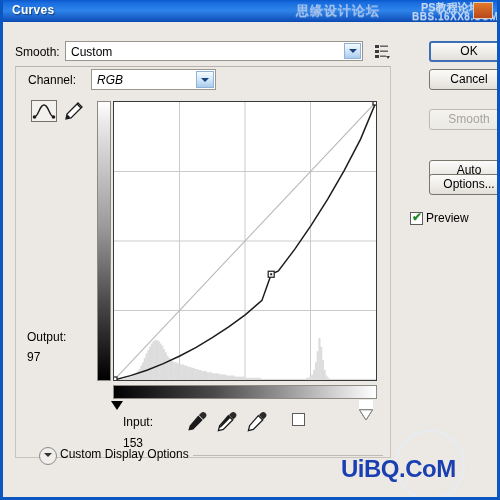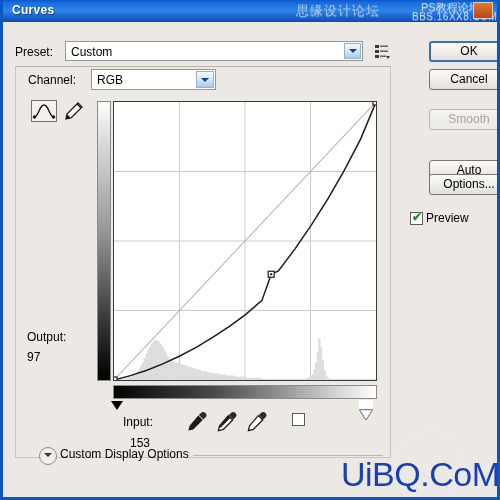--- a/index.html
+++ b/index.html
@@ -36,21 +36,21 @@
     font-size: 12px;
     font-weight: bold;
     letter-spacing: 0.3px;
     text-shadow: 1px 1px 1px rgba(0,0,0,0.45);
   }
 
   
   .wm-title {
     position: absolute;
     color: #93b7e8;
-    font-weight: normal;
+    font-weight: bold;
     white-space: nowrap;
     pointer-events: none;
     text-shadow: 0 1px 0 rgba(255,255,255,0.25);
   }
   #wm-cn1 { left: 293px; top: 2px; font-size: 13px; letter-spacing: 1px; color:#9fc0ec;}
   #wm-www { left: 380px; top: 4px; font-size: 12px; color:#a8c7ee;margin-top:40px; }
   #wm-cn2 { left: 418px; top: 0px; font-size: 11px; color:#c3d8f3; }
   #wm-bbs { left: 409px; top: 11px; font-size: 10px; color:#bcd3f2; letter-spacing:0.5px;}
   #wm-sq  {
     position:absolute; left: 470px; top: 2px; width: 18px; height: 15px;
@@ -114,21 +114,21 @@
   #channel-combo {
     position: absolute;
     left: 88px; top: 69px;
     width: 125px; height: 21px;
     background: #ffffff;
     border: 1px solid #9a958e;
     box-sizing: border-box;
   }
   #channel-value {
     position: absolute; left: 5px; top: 3px;
-    font-size: 12px; color: #000;
+    font-size: 12px; color: #000; font-style: italic;
   }
   #channel-arrow {
     position: absolute; right: 1px; top: 1px;
     width: 18px; height: 17px;
     background: linear-gradient(to bottom,#f5fbff,#d2e5f8 55%,#a8cbee);
     border: 1px solid #8fb4d8;
     box-sizing: border-box;
   }
 
   
@@ -197,21 +197,21 @@
   }
   #tri-white:after{
     content:"";
     position:absolute; left:-6px; top:0; width:0;height:0;
   }
 
   
   #output-label { left: 24px; top: 330px; }
   #output-value { left: 24px; top: 350px; }
   #input-label  { left: 120px; top: 415px; }
-  #input-value  { left: 127px; top: 436px; }
+  #input-value  { left: 120px; top: 436px; }
 
   
   .eyedrop {
     position: absolute;
     top: 410px;
     width: 22px; height: 24px;
     cursor: pointer;
   }
   #eyedrop-black { left: 182px; }
   #eyedrop-gray  { left: 212px; }
@@ -296,22 +296,22 @@
     position: absolute; left: 1px; top: -2px;
     font-size: 12px; color: #1f8b2a; font-weight: bold;
     line-height: 13px;
   }
   #preview-label { left: 423px; top: 211px; }
 
   
   #wm-bottom {
     position: absolute;
     left: 338px; top: 455px;
-    font-size: 34px;
-    font-weight: normal;
+    font-size: 24px;
+    font-weight: bold;
     color: #1a3fb0;
     letter-spacing: -0.5px;
     white-space: nowrap;
     pointer-events: none;
   }
   #wm-pconline {
     position: absolute;
     left: 368px; top: 446px;
     font-size: 19px;
     font-weight: bold;
@@ -335,21 +335,21 @@
 
   <div id="titlebar">
     <div id="title-text">Curves</div>
     <div class="wm-title" id="wm-cn1">思缘设计论坛</div>
     <div class="wm-title" id="wm-www">www</div>
     <div class="wm-title" id="wm-cn2">PS教程论坛</div>
     <div class="wm-title" id="wm-bbs">BBS.16XX8.COM</div>
     <div id="wm-sq"></div>
   </div>
 
-  <div class="lbl" id="preset-label">Preset:</div>
+  <div class="lbl" id="preset-label">Smooth:</div>
   <div id="preset-combo">
     <span id="preset-value">Custom</span>
     <span id="preset-arrow">
         <i class="caret-dn"></i>
       </span>
   </div>
   <div id="preset-menu-btn">
     <svg width="18" height="18" viewBox="0 0 18 18">
       <rect x="2" y="3" width="4" height="3" fill="#3b3b3b"></rect>
       <rect x="7" y="3.5" width="8" height="1.4" fill="#5a5a5a"></rect>

